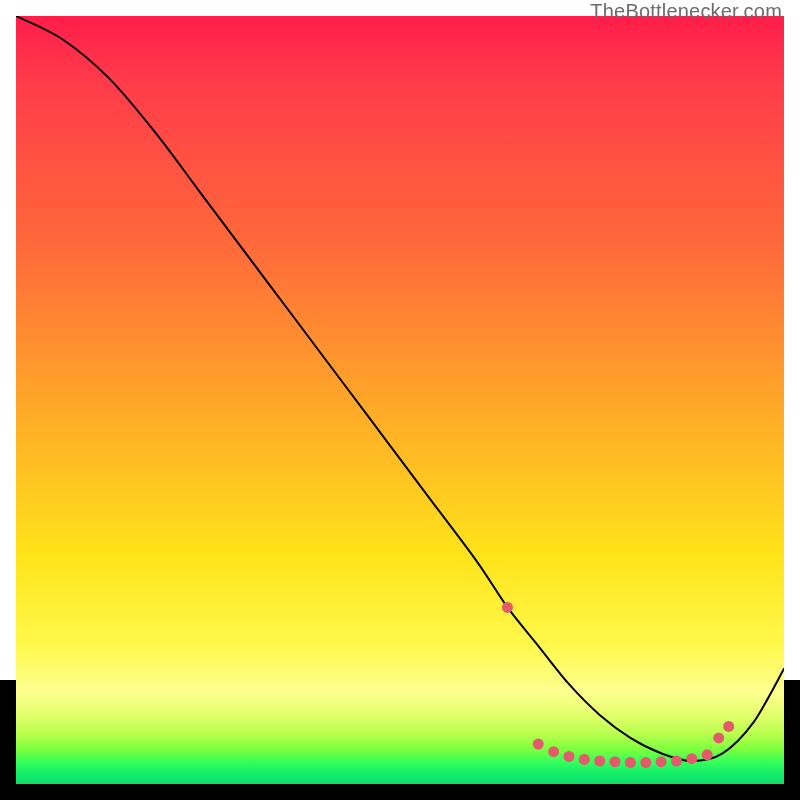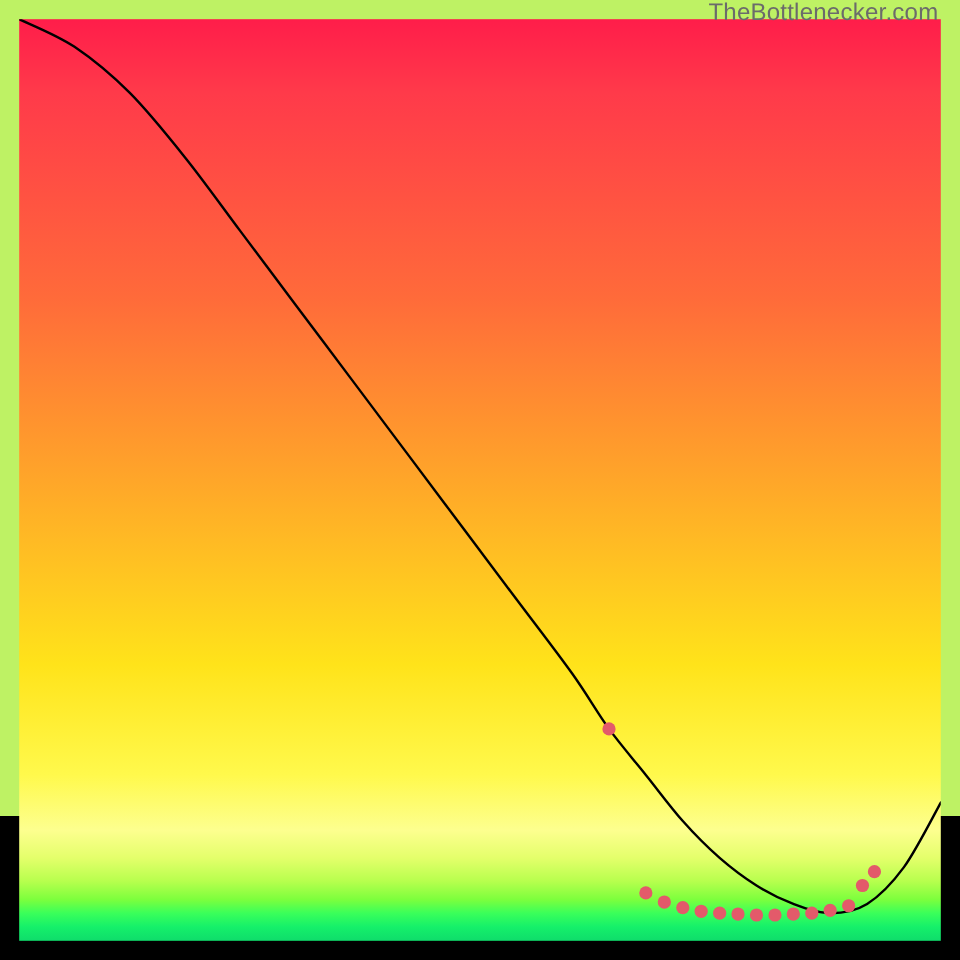--- a/index.html
+++ b/index.html
@@ -8,21 +8,21 @@
     width: 800px;
     height: 800px;
     background: #000;
     font-family: Arial, Helvetica, sans-serif;
     overflow: hidden;
   }
   .frame {
     position: relative;
     width: 800px;
     height: 680px;
-    background: #bef264;
+    background: #ffffff;
   }
   .plot {
     position: absolute;
     left: 16px;
     top: 16px;
     width: 768px;
     height: 768px;
     
     background: linear-gradient(
       to bottom,

